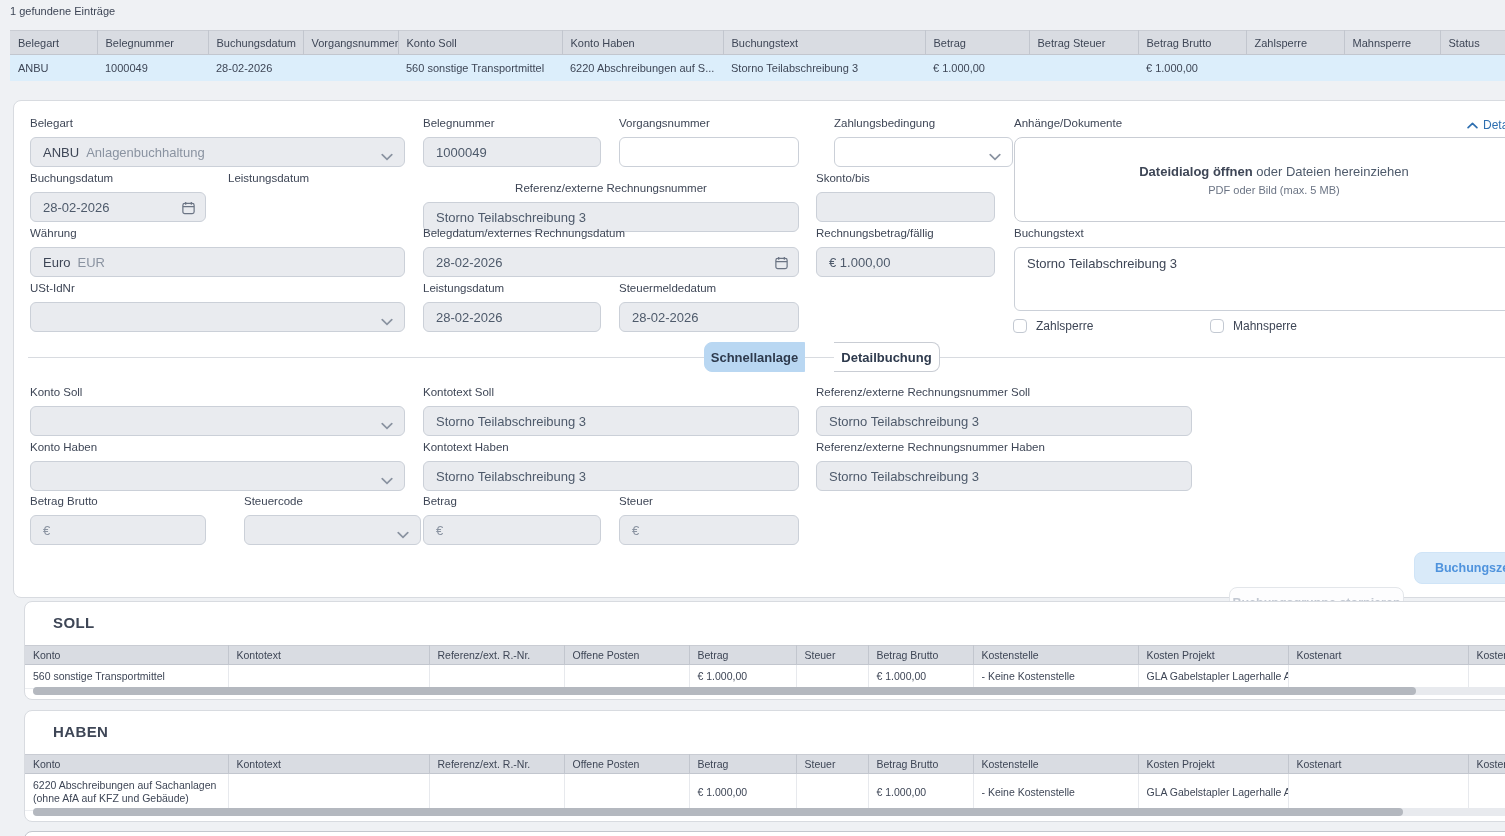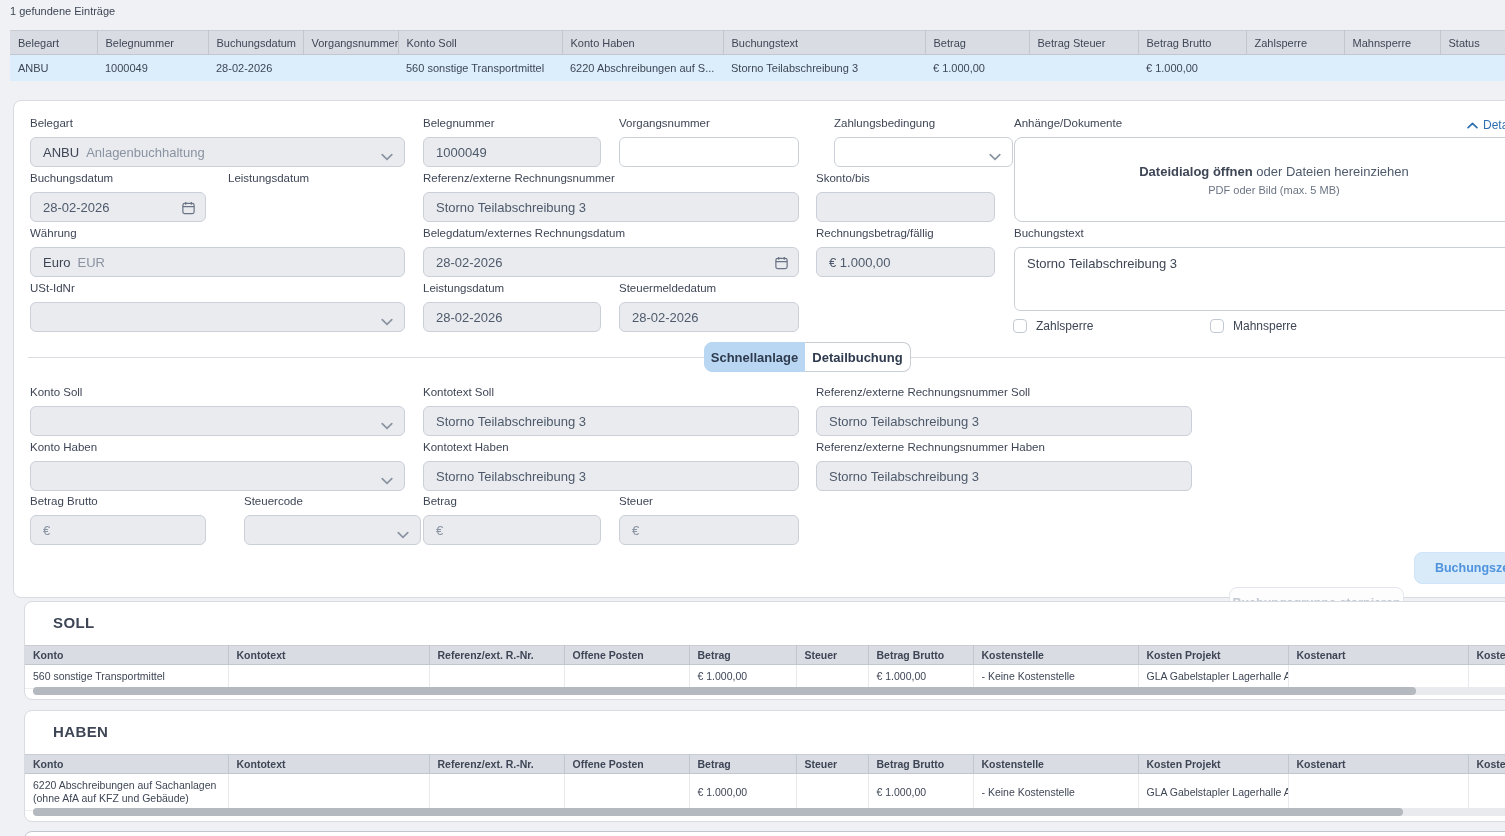--- a/index.html
+++ b/index.html
@@ -76,21 +76,21 @@
 
   
   .btn { height:32px; border-radius:8px; font-size:12.5px; font-weight:600;
          display:flex; align-items:center; justify-content:center; white-space:nowrap; cursor:pointer; }
   .btn.disabled { background:#fdfdfe; border:1px solid #e3e6ea; color:#c2c8d2; }
   .btn.light { background:#d9eaf9; border:1px solid #cfe4f7; color:#4f93dd; }
 
   
   .sec-title { font-size:15px; font-weight:700; color:#3e4656; letter-spacing:0.4px;margin-left:12px; }
   .mini-tbl th {
-    background:#d9dce2; font-size:10.5px; font-weight:700; text-align:left;
+    background:#d9dce2; font-size:10.5px; font-weight:400; text-align:left;
     padding:3px 8px; border-right:1px solid #c2c6ce;
     border-top:1px solid #c9ccd3; border-bottom:1px solid #c2c6ce;
     white-space:nowrap; overflow:hidden; color:#3e4656;
   }
   .mini-tbl td {
     font-size:10.5px; padding:5px 8px; border-right:1px solid #e7e9ed;
     border-bottom:1px solid #eceef1; white-space:nowrap; overflow:hidden; color:#3e4656;
     vertical-align:middle; line-height:13px;
   }
   .scroll-track { position:absolute; height:8px; border-radius:4px; background:#e8eaee; }
@@ -210,21 +210,21 @@
       <span class="plain">28-02-2026</span>
       <span class="cal"><svg width="15" height="16" viewBox="0 0 16 16" fill="none" stroke="#6b7484" stroke-width="1.3">
             <rect x="2" y="3" width="12" height="11" rx="2"></rect>
             <path d="M5 1.5v3M11 1.5v3M2 6.5h12"></path>
           </svg></span>
     </div>
   </div>
   <div class="grp" style="left:214px; top:71px; width:177px;">
     <div class="lbl">Leistungsdatum</div>
   </div>
-  <div class="grp" style="left:409px; top:71px; width:376px;">
+  <div class="grp" style="left:409px; top:81px; width:376px;text-align:center;">
     <div class="lbl">Referenz/externe Rechnungsnummer</div>
     <div class="inp">
       <span class="plain">Storno Teilabschreibung 3</span>
     </div>
   </div>
   <div class="grp" style="left:802px; top:71px; width:179px;">
     <div class="lbl">Skonto/bis</div>
     <div class="inp">
       <span class="plain"></span>
     </div>
@@ -288,21 +288,21 @@
     <div class="chklbl">Zahlsperre</div>
   </div>
   <div class="chkrow abs" style="left:1196px; top:218px;">
     <div class="chk"></div>
     <div class="chklbl">Mahnsperre</div>
   </div>
 
   <div class="divider" style="left:14px; top:256px; width:1512px;"></div>
   <div class="tabs" style="left:690px; top:241px;border-radius:8px;">
     <div class="tab active" style="width:101px;">Schnellanlage</div>
-    <div class="tab inactive" style="width:106px;">Detailbuchung</div>
+    <div class="tab inactive" style="width:106px;margin-left:29px;">Detailbuchung</div>
   </div>
 
   <div class="grp" style="left:16px; top:285px; width:375px;">
     <div class="lbl">Konto Soll</div>
     <div class="inp">
       <span class="plain"></span>
       <span class="chev"><svg width="12" height="8" viewBox="0 0 10 6">
             <path d="M1 1l4 4 4-4" fill="none" stroke="#8a93a1" stroke-width="1.4" stroke-linecap="round"></path>
           </svg></span>
     </div>

